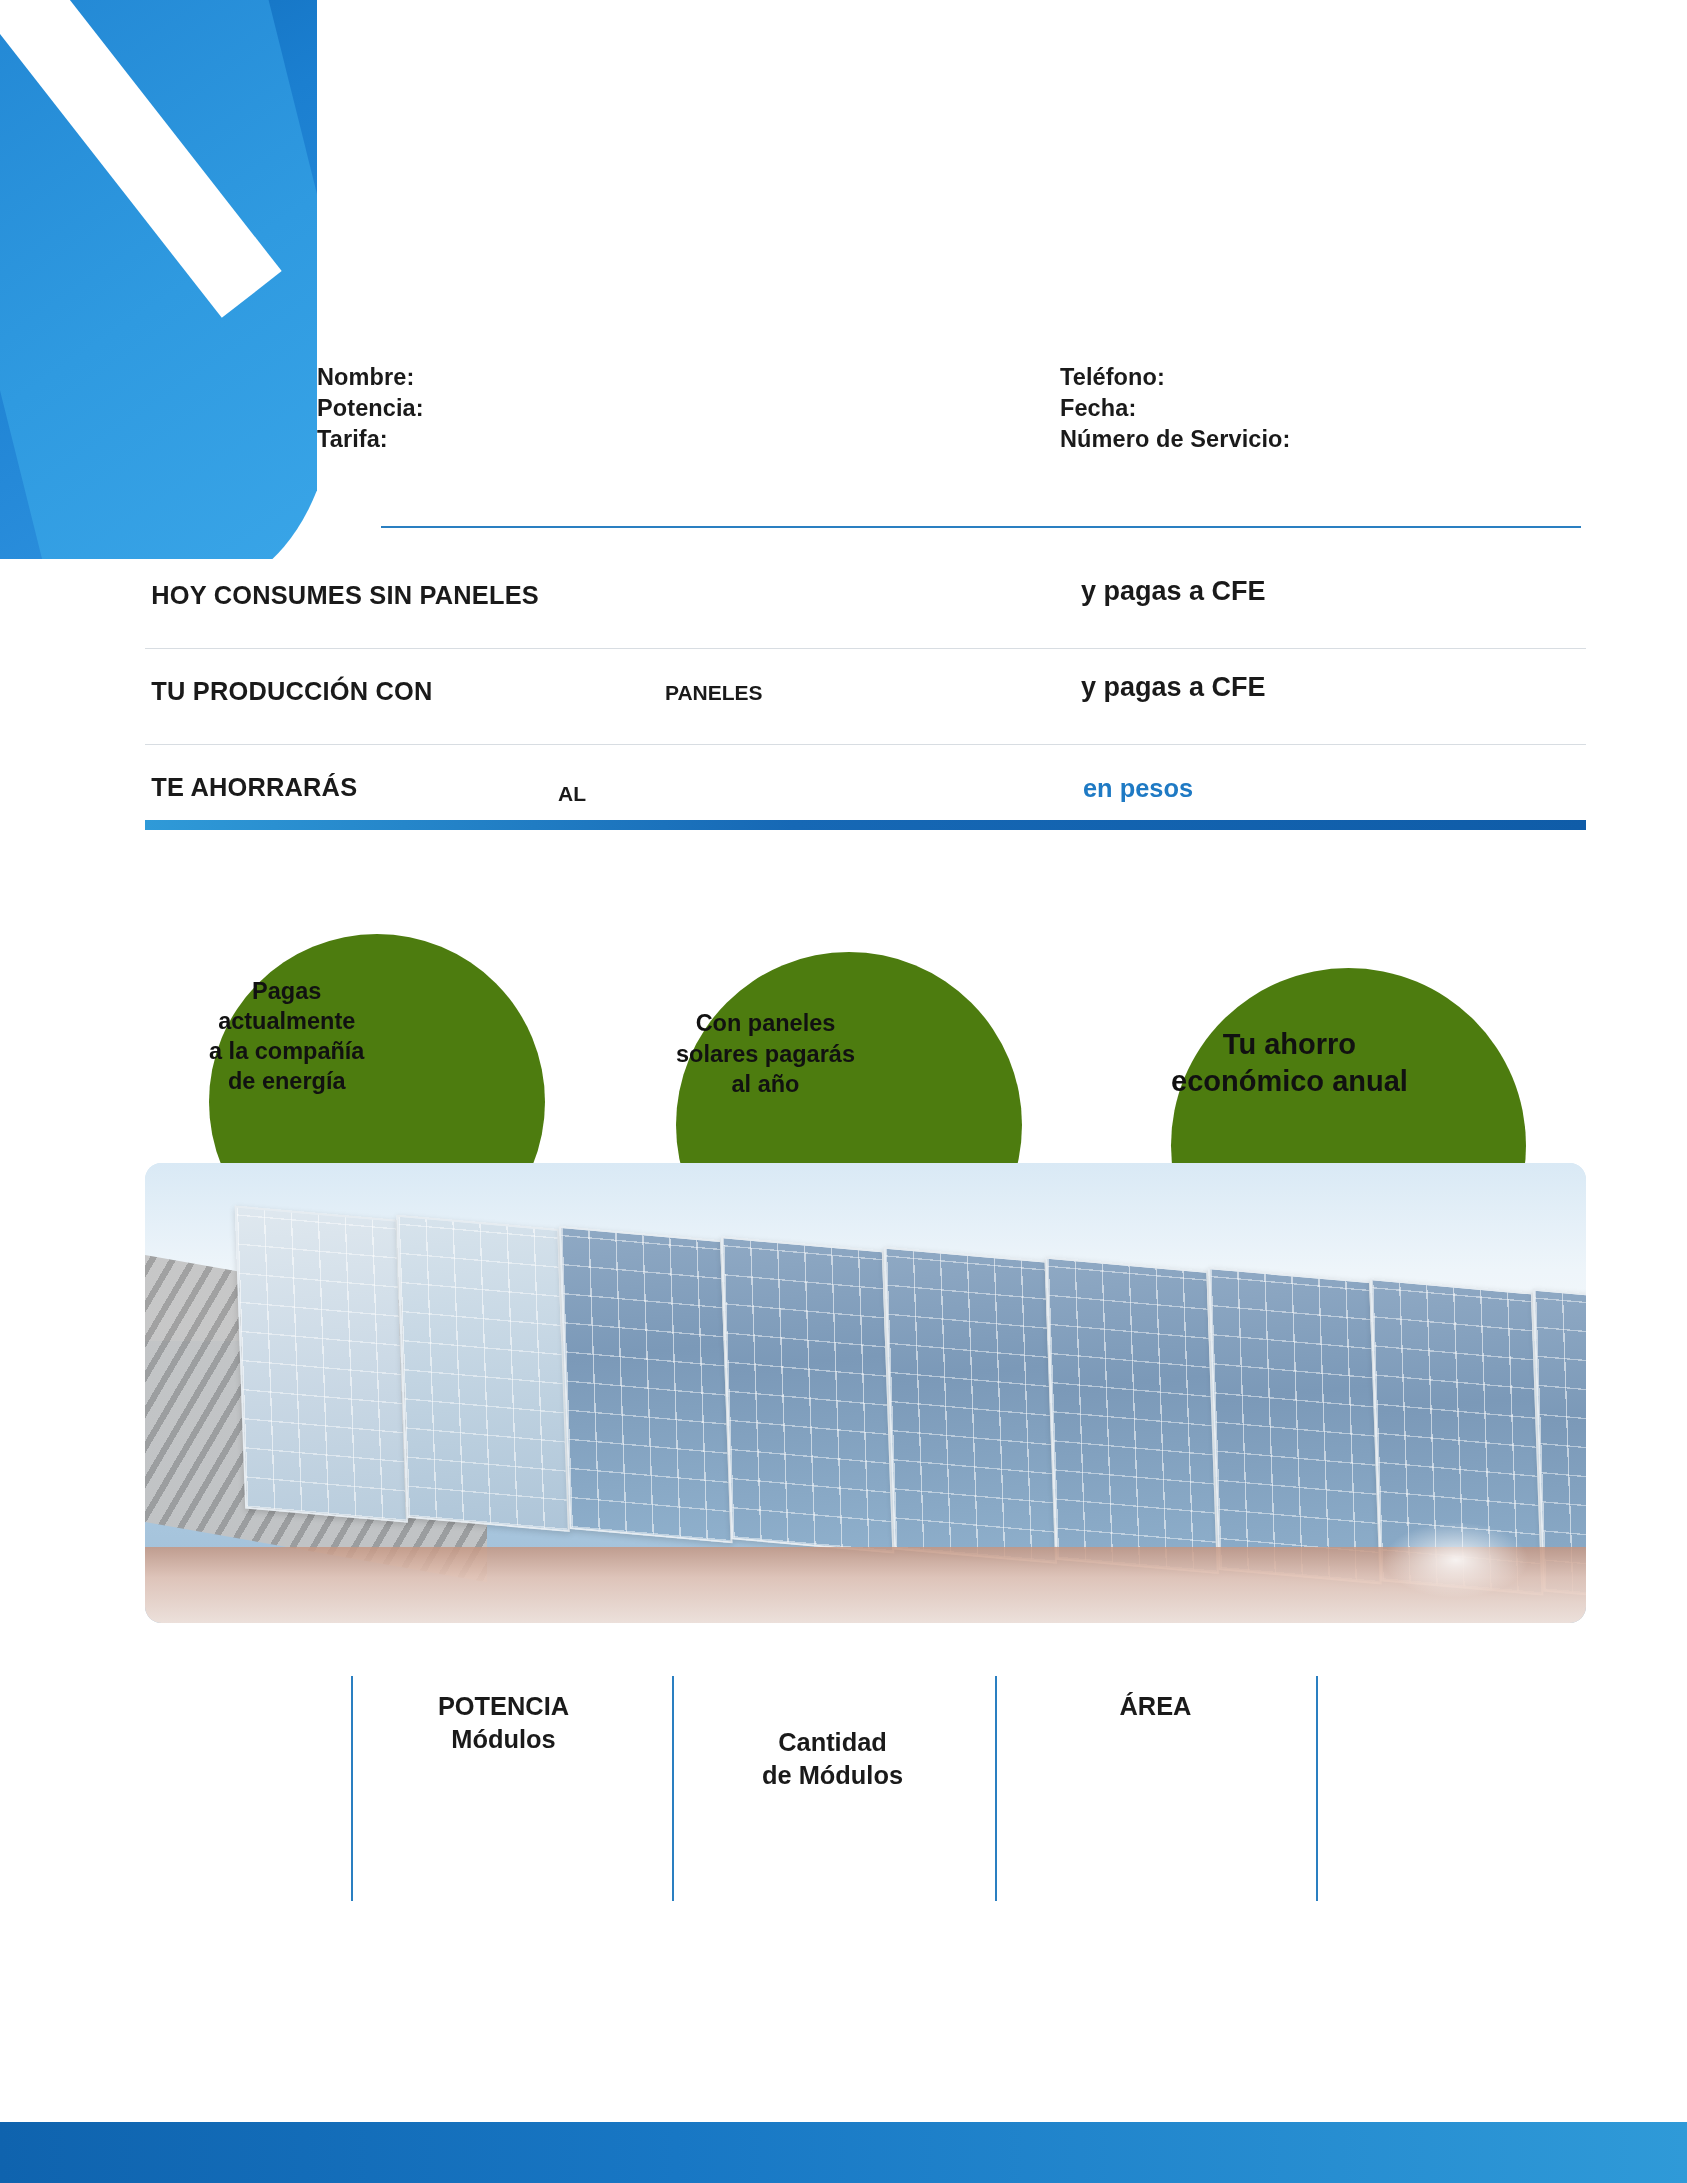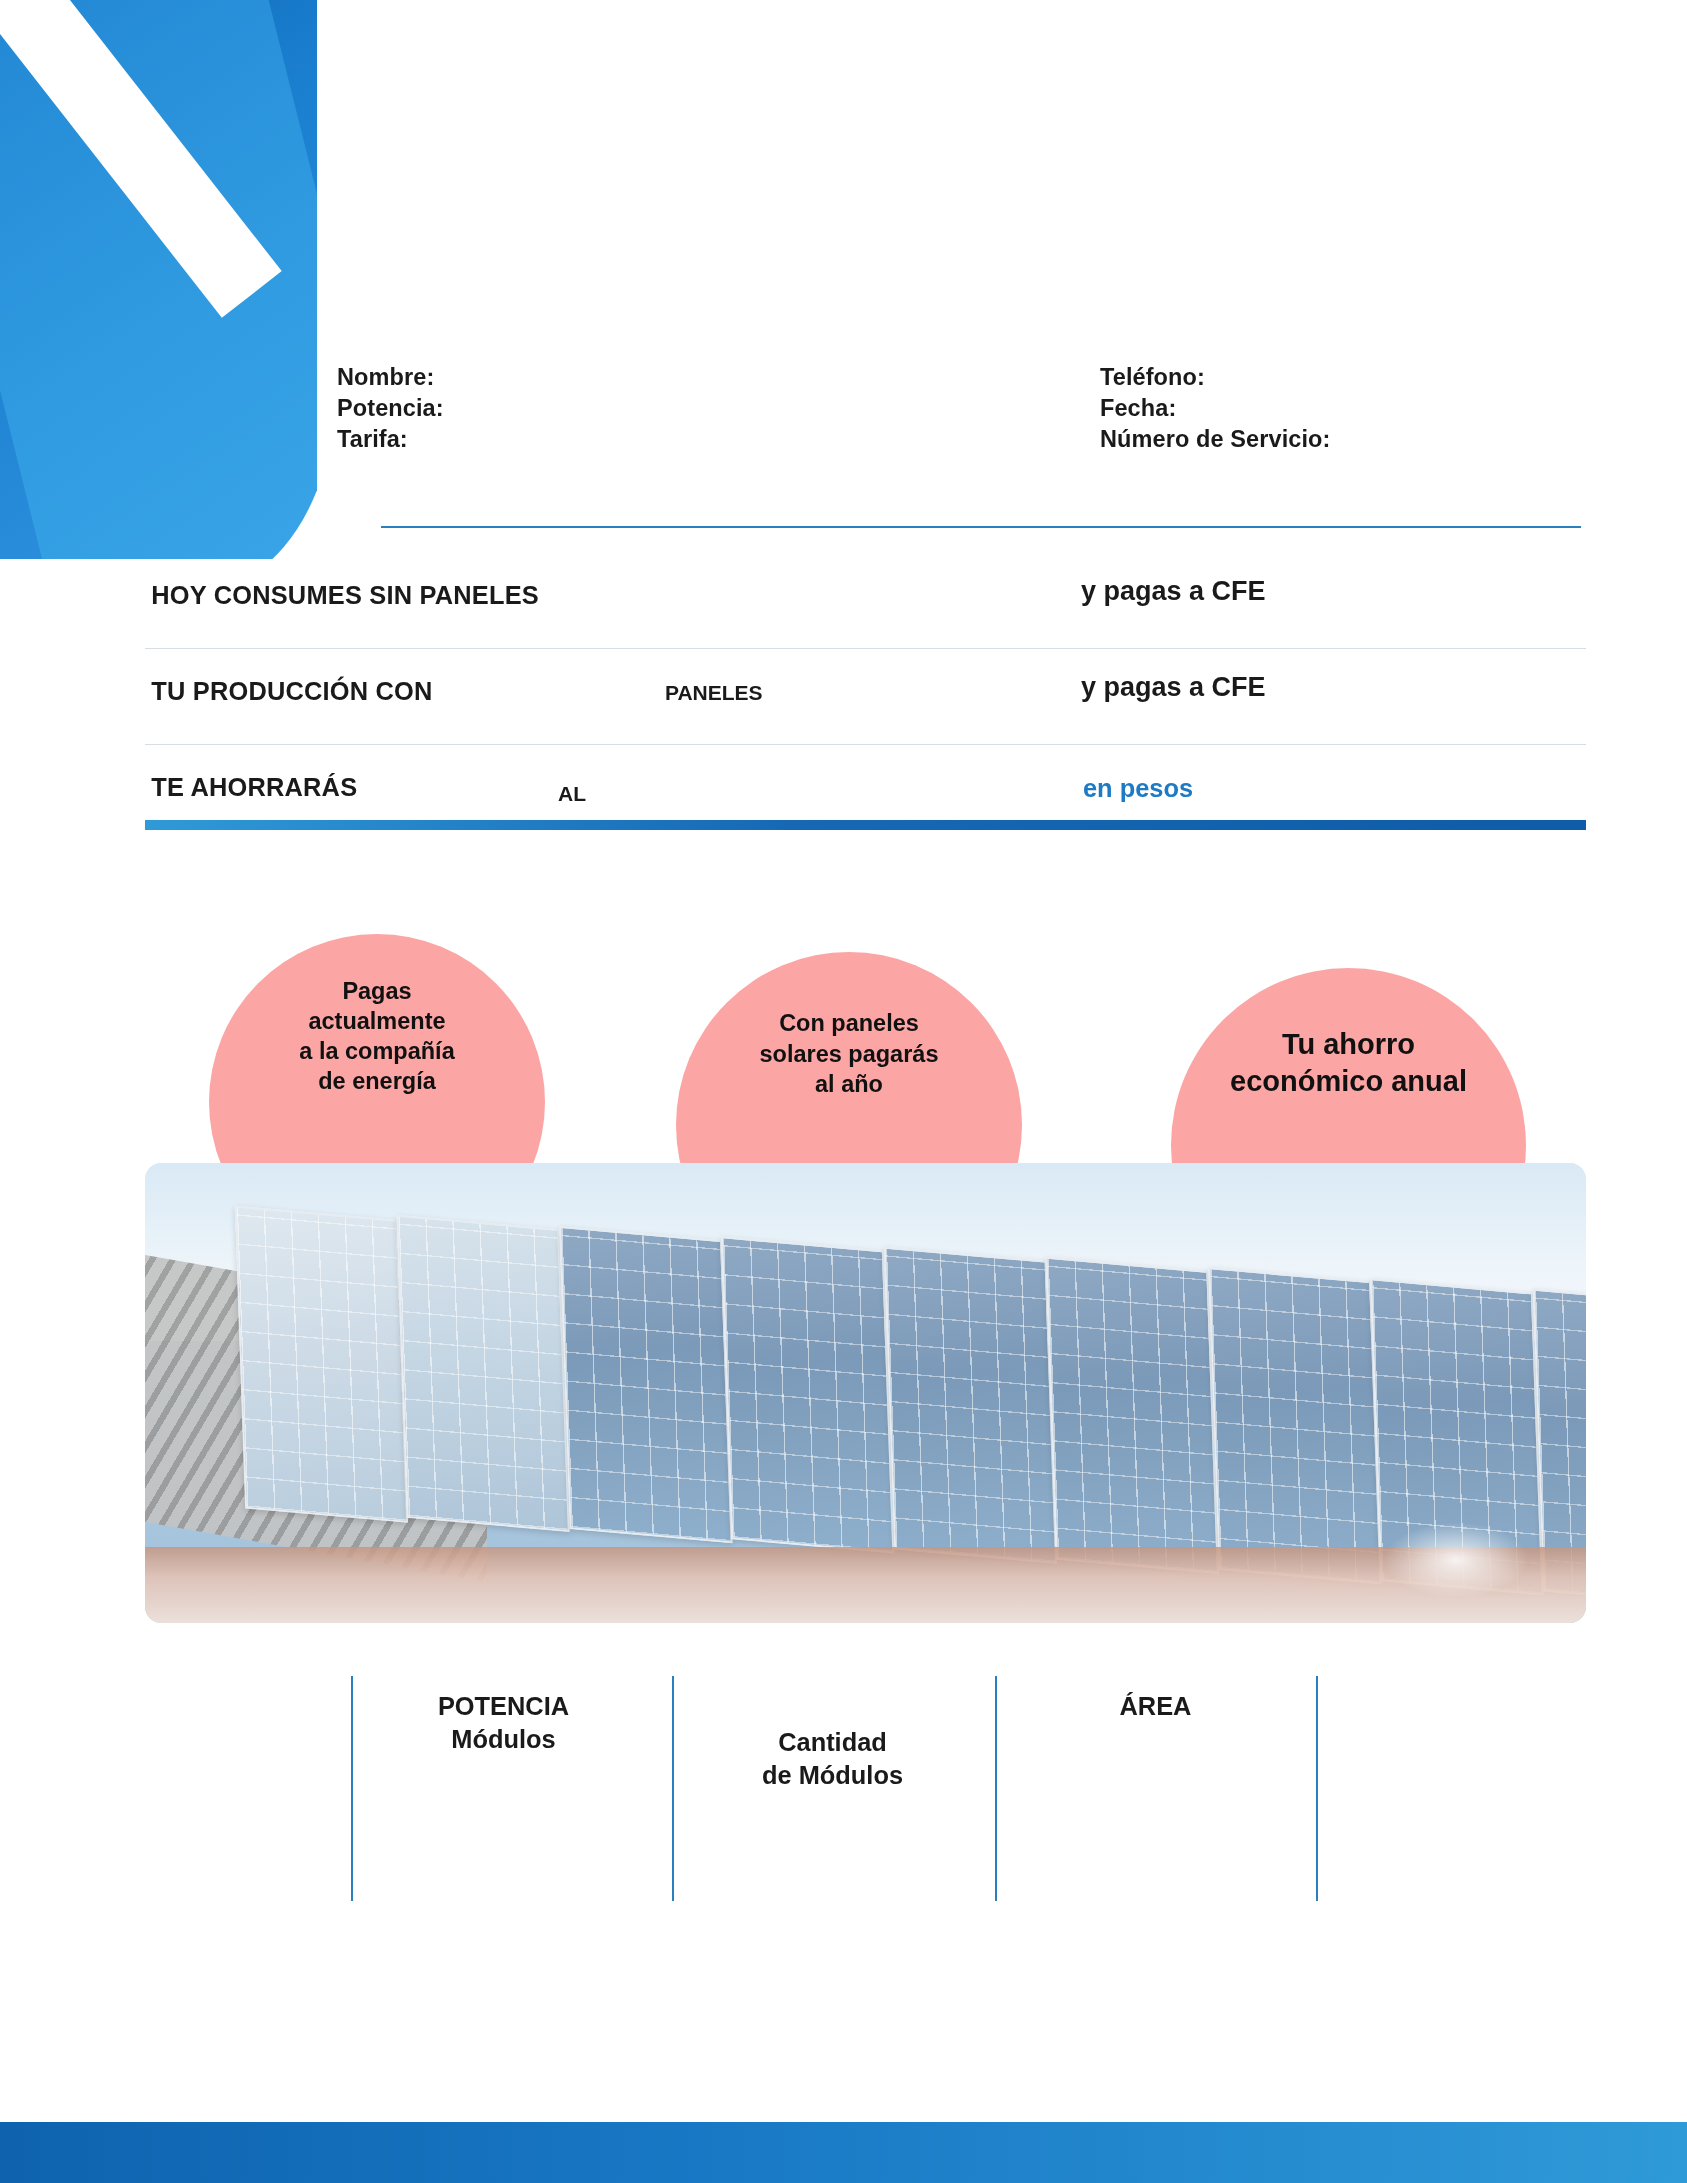--- a/index.html
+++ b/index.html
@@ -73,21 +73,20 @@
     top: 362px;
     width: 1257px;
     display: flex;
     gap: 0;
   }
   .fields-col {
     font-size: 23.5px;
     font-weight: bold;
     line-height: 1.32;
     letter-spacing: 0.1px;
-    padding-left: 20px;
   }
   .fields-col.left { width: 743px; }
   .fields-col .field-line { white-space: nowrap; }
 
   .hdr-rule {
     position: absolute;
     left: 381px;
     top: 526px;
     width: 1200px;
     height: 1.9px;
@@ -146,24 +145,23 @@
     top: 820px;
     width: 1441px;
     height: 10.2px;
     background: linear-gradient(90deg, #2f9ad8 0%, #1668b5 45%, #0f5ca8 100%);
   }
 
   
   .bubble {
     position: absolute;
     border-radius: 50%;
-    background: #fca5a5;
+    background: #4d7c0f;
     display: flex;
     align-items: flex-start;
-    justify-content: center;
     text-align: center;
     font-weight: bold;
     color: #111;
   }
   .bubble-1 {
     left: 209px; top: 934px;
     width: 336px; height: 336px;
   }
   .bubble-1 .b-txt {
     margin-top: 42px;

